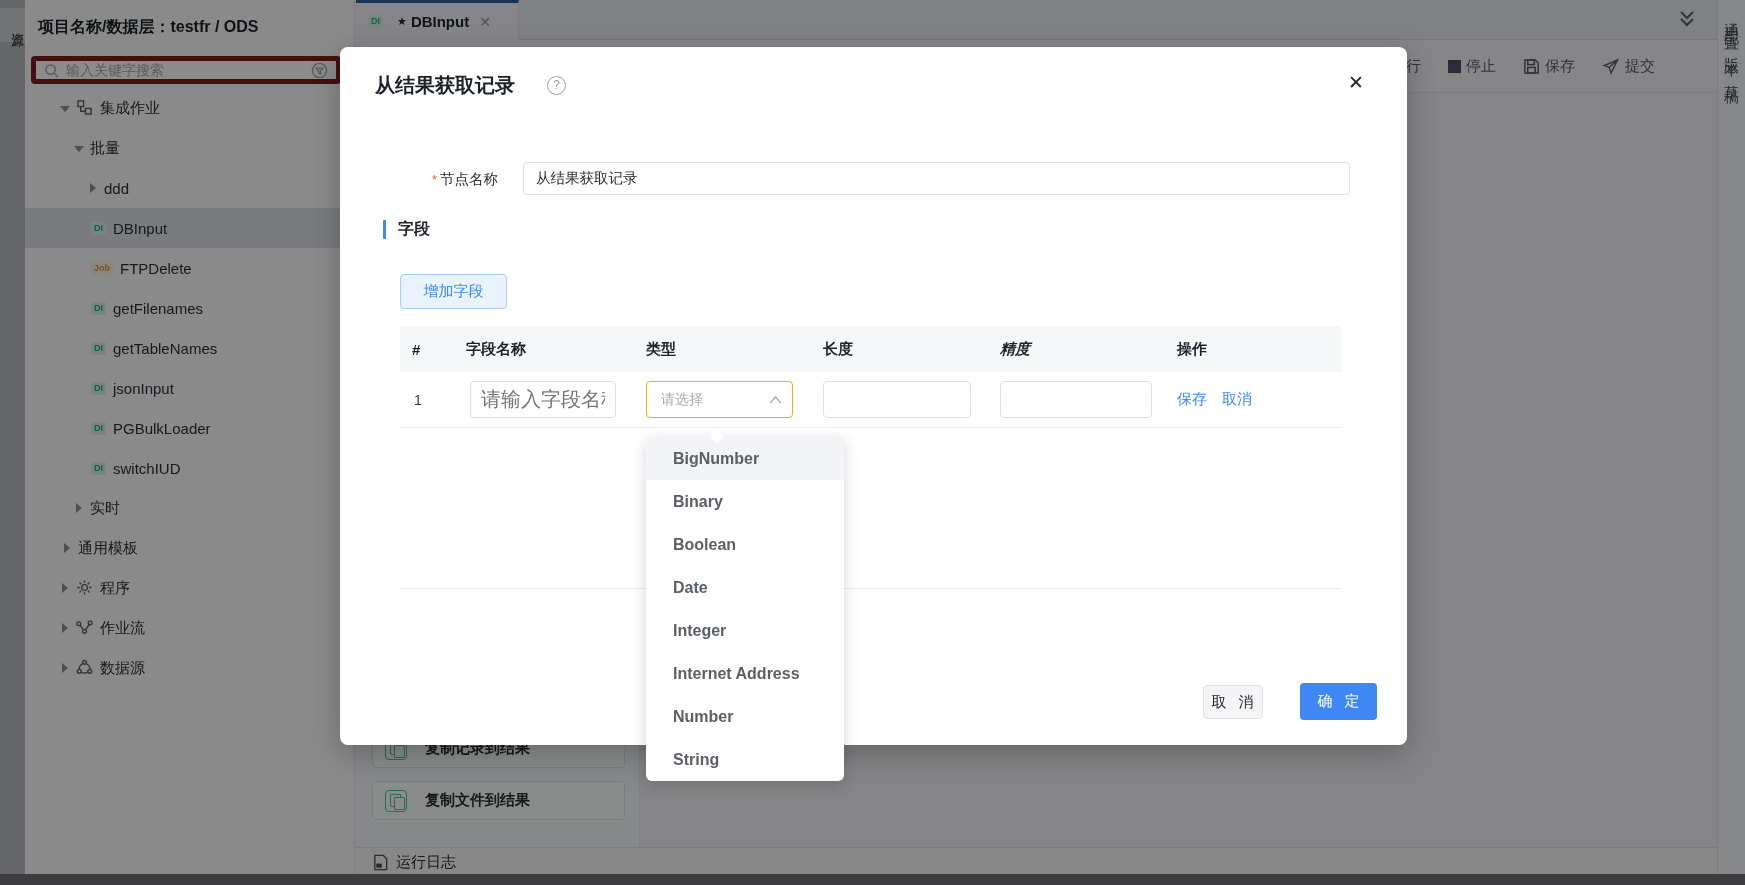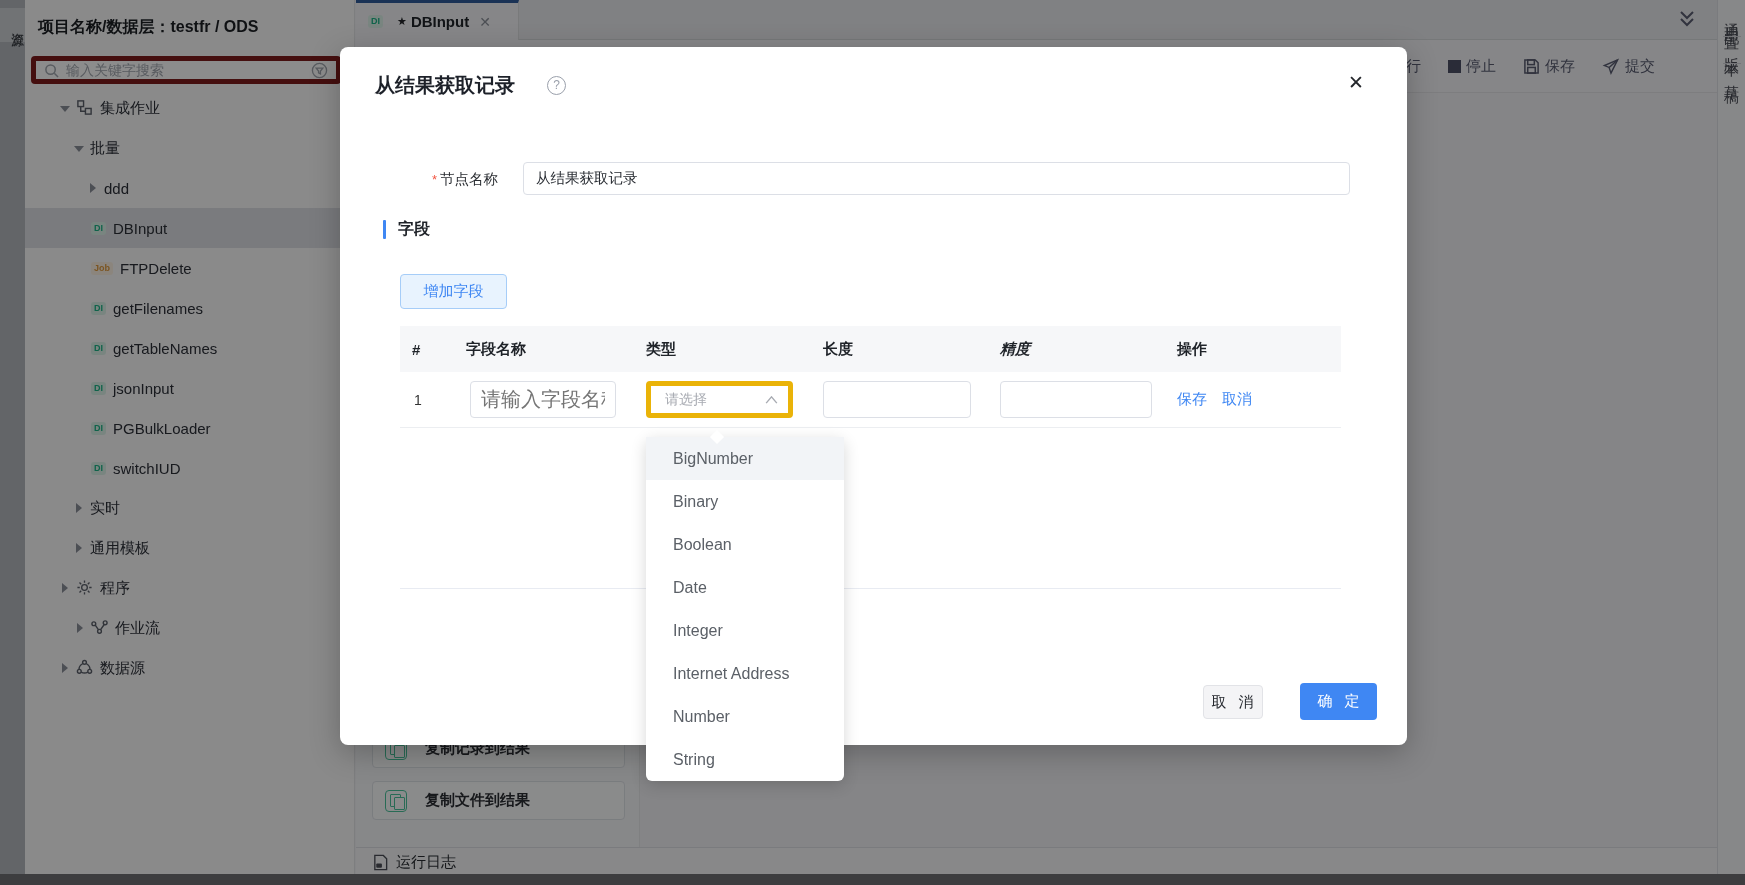--- a/index.html
+++ b/index.html
@@ -102,33 +102,33 @@
   .ftable-head span:nth-child(6){ width:164px; }
   .ftable-row { display:flex; align-items:center; height:56px; border-bottom:1px solid #eceef1; font-size:14px; color:#333; }
   .cell-idx { width:54px; padding-left:14px; }
   .cell-name { width:192px; } .cell-type { width:177px; } .cell-len { width:177px; } .cell-prec { width:177px; }
   .cell-ops { width:164px; display:flex; gap:15px; }
   .cell-input { height:37px; border:1px solid #dcdfe6; border-radius:4px; font-size:20px; color:#333;
     padding:0 10px; outline:none; }
   .cell-name .cell-input { width:146px; margin-left:16px; }
   .cell-len .cell-input { width:148px; }
   .cell-prec .cell-input { width:152px; }
-  .type-select { width:147px; height:37px; border:5px solid #eab308; border-radius:4px; background:#fff;
+  .type-select { width:147px; height:37px; border:1px solid #eab308; border-radius:4px; background:#fff;
     display:flex; align-items:center; padding:0 10px 0 14px; cursor:pointer; }
   .type-select .sel-ph { flex:1; font-size:14px; color:#a8abb2; }
   .op-link { font-size:15px; color:#3f87f3; cursor:pointer; text-decoration:none; }
   .mid-divider { position:absolute; left:60px; top:541px; width:941px; height:1px; background:#e8ebf2; }
   .modal-footer-cancel { position:absolute; right:144px; bottom:26px; width:60px; height:34px; background:#f4f4f6;
     border:1px solid #e2e3e7; border-radius:4px; font-size:15px; color:#26292f; cursor:pointer; letter-spacing:4px; padding-left:3px;}
   .modal-footer-ok { position:absolute; right:30px; bottom:25px; width:77px; height:37px; background:#3f87f3;
     border:none; border-radius:4px; font-size:15px; color:#fff; cursor:pointer; letter-spacing:4px; padding-left:4px;}
 
   
   .dropdown { position:absolute; left:646px; top:437px; width:198px; height:344px; background:#fff;
-    border-radius:6px; box-shadow:0 4px 16px rgba(0,0,0,0.16); z-index:30; }
+    border-radius:6px; box-shadow:0 4px 16px rgba(0,0,0,0.16); z-index:30;font-weight:bold; }
   .dropdown .dd-arrow { position:absolute; left:66px; top:-5px; width:10px; height:10px; background:#fff; transform:rotate(45deg); }
   .dd-item { height:43px; line-height:43px; padding-left:27px; font-size:16px; color:#5b6067; cursor:pointer; }
   .dd-item.hl { background:#f2f4f7; }
 </style>
 </head>
 <body>
 
 <div class="screen">
 
   <div class="left-rail">
@@ -200,35 +200,35 @@
         </div>
         <div class="tree-row" style="padding-left: 62px;">
           <span style="width: 4px; flex: 0 0 auto;"></span>
           <span class="badge di">DI</span>
           <span>switchIUD</span>
         </div>
         <div class="tree-row" style="padding-left: 48px;">
           <span class="caret right"></span>
           <span>实时</span>
         </div>
-        <div class="tree-row" style="padding-left: 48px;">
+        <div class="tree-row" style="padding-left: 36px;">
           <span class="caret right"></span>
           <span>通用模板</span>
         </div>
         <div class="tree-row" style="padding-left: 34px;">
           <span class="caret right"></span>
           <span class="node-icon">
             <svg class="icon-svg" width="17" height="17" viewBox="0 0 18 18" fill="none" stroke="currentColor" stroke-width="1.4">
               <circle cx="9" cy="9" r="3"></circle>
               <path d="M9 1.5 V4 M9 14 V16.5 M1.5 9 H4 M14 9 H16.5 M3.7 3.7 L5.5 5.5 M12.5 12.5 L14.3 14.3 M14.3 3.7 L12.5 5.5 M5.5 12.5 L3.7 14.3"></path>
             </svg>
           </span>
           <span>程序</span>
         </div>
-        <div class="tree-row" style="padding-left: 49px;">
+        <div class="tree-row" style="padding-left: 34px;">
           <span class="caret right"></span>
           <span class="node-icon">
             <svg class="icon-svg" width="17" height="17" viewBox="0 0 18 18" fill="none" stroke="currentColor" stroke-width="1.5">
               <circle cx="3" cy="5" r="2"></circle>
               <circle cx="9" cy="13" r="2"></circle>
               <circle cx="15" cy="4" r="2"></circle>
               <path d="M4.5 6.5 L8 11.5 M10 11.5 L14 5.8"></path>
             </svg>
           </span>
           <span>作业流</span>

